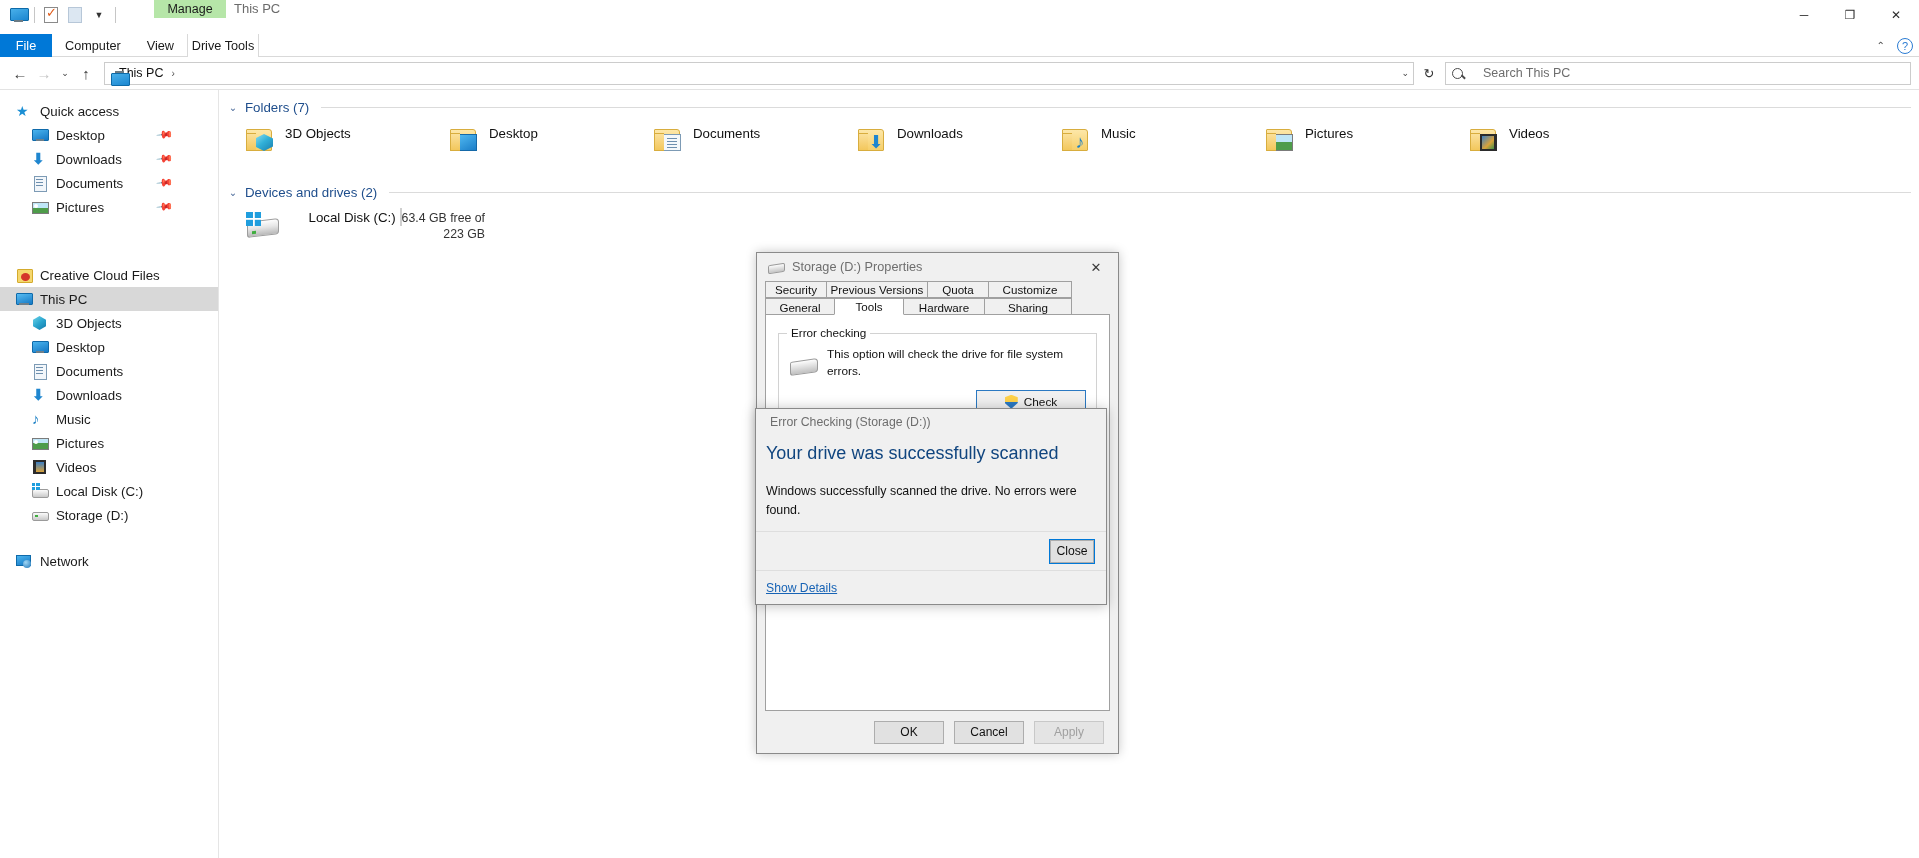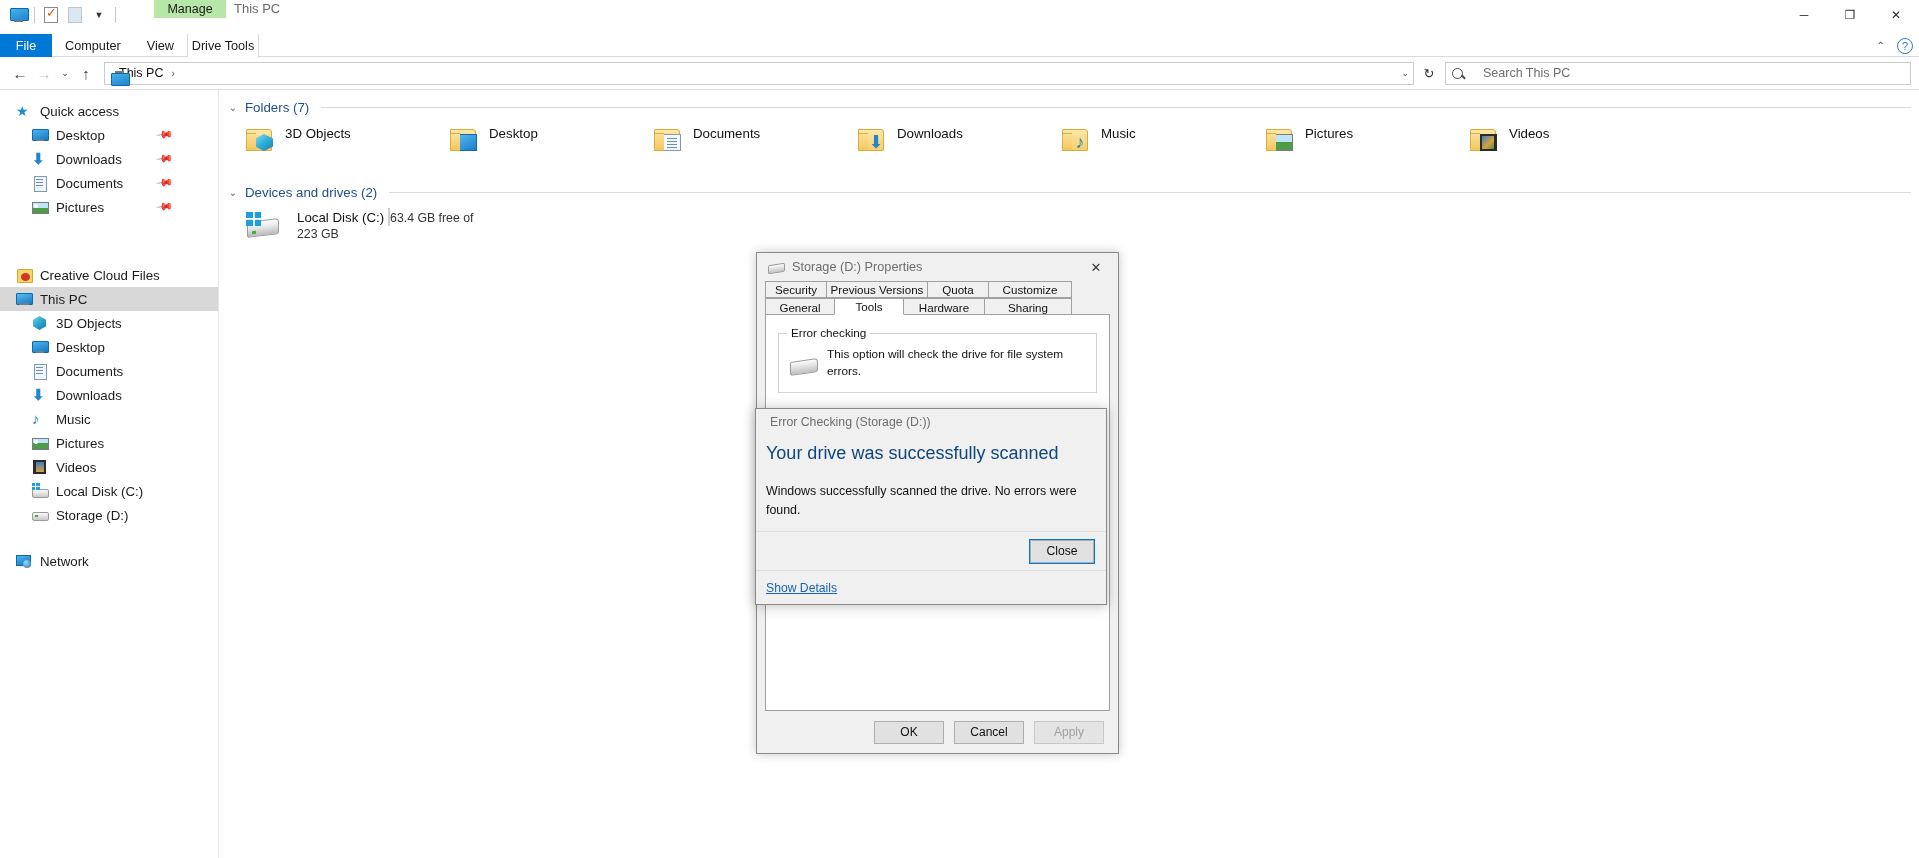--- a/index.html
+++ b/index.html
@@ -250,22 +250,23 @@
   .b-music{ background:transparent; color:#1b7fc4; font-size:18px; line-height:17px; text-align:center;}
   .b-pic{ background:linear-gradient(#bfe6f7 45%,#4e9c4a 45%); border:1px solid #7b7b7b;}
   .b-video{ background:#2b2b2b; }
   .b-video:after{content:'';position:absolute;left:3px;top:2px;width:12px;height:13px;
      background:linear-gradient(135deg,#3b7fc4,#d9a23a 60%,#3f8f46);}
   .tile-label { font-size:13.3px; color:#111; padding-top:3px; white-space:nowrap;}
 
   .drives { display:flex; flex-wrap:wrap; padding-left:20px; margin-top:2px;}
   .drive-tile {
     width: 250px; height: 46px;
-    display:flex; align-items:flex-start; gap:14px;
+    display:flex; align-items:flex-start; gap:6px;
     padding: 2px 4px;
+    text-align: right;
   }
   .drive-tile.selected { background:#d8d8d8; }
   .drive-ico { width:40px;height:36px;position:relative;flex:0 0 40px;}
   .hdd-body{
     position:absolute; left:4px; top:12px; width:32px; height:16px;
     background:linear-gradient(#fdfdfd 0%,#e6e6e6 45%,#b9b9b9 100%);
     border:1px solid #9d9d9d; border-radius:2px 4px 3px 3px;
     transform: skewY(-7deg);
   }
   .hdd-led{ position:absolute; left:9px; top:23px; width:4px;height:3px;background:#3fae3f;
@@ -386,21 +387,21 @@
   .ec-head{
     font-size:18px; color:#10457f; font-weight:400; margin-bottom:18px;
   }
   .ec-msg{ font-size:12.4px; color:#111; line-height:1.5; }
   .ec-btnbar{
     height:39px; border-top:1px solid #dedede;
     display:flex; align-items:center; justify-content:flex-end; padding-right:12px;
     background:#f0f0f0;
   }
   .ec-close{
-    width:64px;height:23px; background:#e1e1e1;
+    width:44px;height:23px; background:#e1e1e1;
     border:1px solid #adadad; outline:1.5px solid #0078d7; outline-offset:0px;
     display:flex;align-items:center;justify-content:center;
     font-size:12.2px; color:#111;
   }
   .ec-foot{
     height:34px; border-top:1px solid #dedede; background:#f0f0f0;
     display:flex; align-items:center; padding-left:10px;
   }
   .ec-link{ font-size:12.2px; color:#1763b5; text-decoration:underline; }
 </style>
@@ -671,20 +672,26 @@
     </div>
   </div>
 
   <div class="tabpane">
     <div class="groupbox">
       <span class="gb-legend">Error checking</span>
       <div class="gb-row">
         <span class="gb-ico"></span>
         <span class="gb-text">This option will check the drive for file system errors.</span>
       </div>
+      <div class="gb-btnrow">
+        <div class="gb-btn">
+          <span class="shield"></span>
+          <span>Check</span>
+        </div>
+      </div>
     </div>
   </div>
 
   <div class="dlg-buttons">
     <div class="dbtn">OK</div>
     <div class="dbtn">Cancel</div>
     <div class="dbtn disabled">Apply</div>
   </div>
 </div>
 

